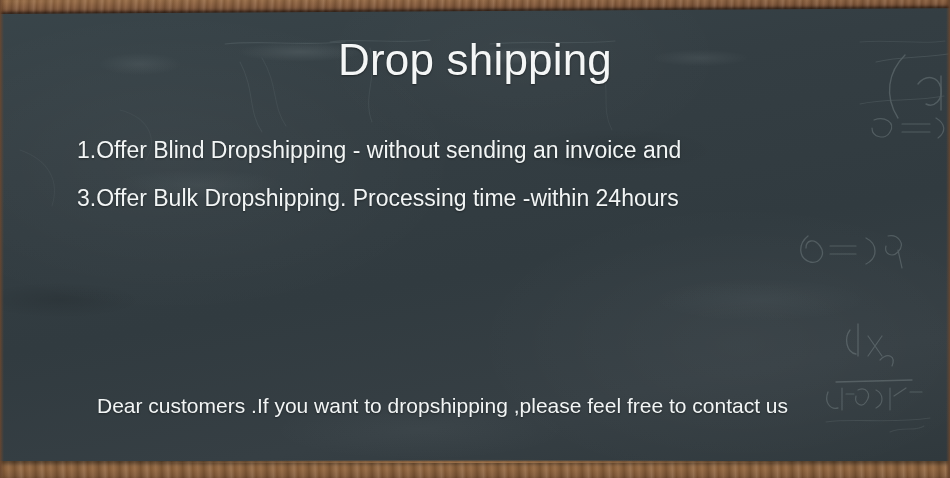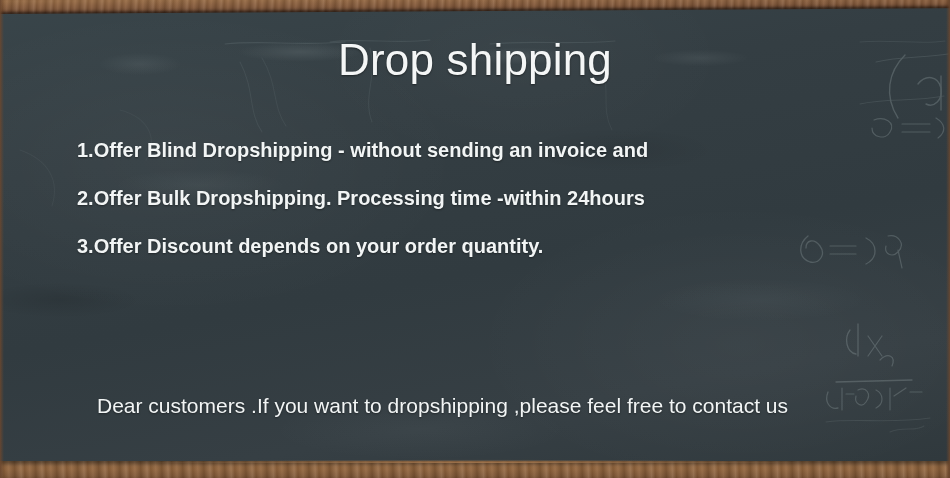--- a/index.html
+++ b/index.html
@@ -140,22 +140,22 @@
 
   .lines {
     position: absolute;
     left: 77px;
     top: 126px;
     width: 860px;
   }
 
   .line {
     color: #f2f5f5;
-    font-size: 20px;
-    font-weight: 700;
+    font-size: 23px;
+    font-weight: 400;
     line-height: 48px;
     white-space: pre;
     text-shadow: 0 1px 2px rgba(0,0,0,0.40);
   }
 
   .footer-note {
     position: absolute;
     left: 77px;
     top: 392px;
     width: 860px;
@@ -231,20 +231,19 @@
   <div class="wood wood-bottom"></div>
   <div class="wood-left"></div>
   <div class="wood-right"></div>
 
   <div class="content">
 
     <div class="title">Drop shipping</div>
 
     <div class="lines">
       <div class="line">1.Offer Blind Dropshipping - without sending an invoice and</div>
-      <div class="line">2.Offer Bulk Dropshipping. Processing time -within 24hours</div>
-      <div class="line">3.Offer Discount depends on your order quantity.</div>
+      <div class="line">3.Offer Bulk Dropshipping. Processing time -within 24hours</div>
     </div>
 
     <div class="footer-note">Dear customers .If you want to dropshipping ,please feel free to contact us</div>
 
   </div>
 </div>
 
 </body></html>

